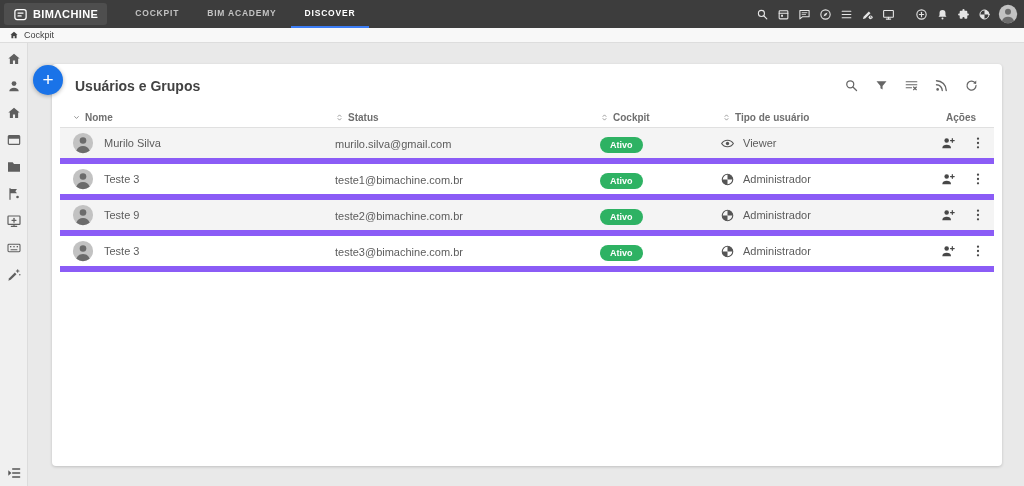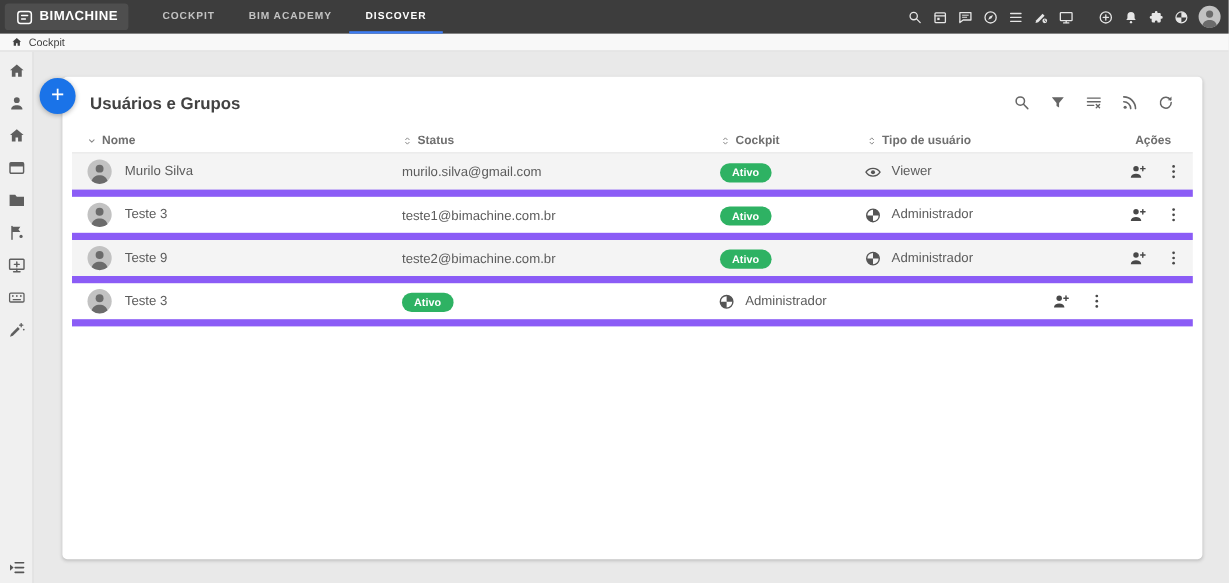--- a/index.html
+++ b/index.html
@@ -475,20 +475,23 @@
     <div class="cell-name">
       <span class="row-avatar">
                   <svg viewBox="0 0 24 24">
                     <circle cx="12" cy="12" r="11" fill="#c2c2c2"></circle>
                     <circle cx="12" cy="9.3" r="3.6" fill="#6b6b6b"></circle>
                     <path d="M4.8 20.5c.8-3.4 3.8-5.2 7.2-5.2s6.4 1.8 7.2 5.2a11 11 0 0 1-14.4 0z" fill="#6b6b6b"></path>
                   </svg>
                 </span>
       <span class="name-text">Teste 3</span>
     </div>
+    <div class="cell-email">
+      <span class="email-text">teste3@bimachine.com.br</span>
+    </div>
     <div class="cell-status">
       <span class="badge">Ativo</span>
     </div>
     <div class="cell-type">
       <span class="type-icon">
                   <svg viewBox="0 0 24 24" fill="none" stroke="currentColor" stroke-width="2" stroke-linecap="round" stroke-linejoin="round">
                     <circle cx="12" cy="12" r="8.4" stroke-width="1.8"></circle>
                     <path d="M12 3.6A8.4 8.4 0 0 1 20.4 12H12z" fill="currentColor" stroke="none"></path>
                     <path d="M12 12v8.4A8.4 8.4 0 0 1 3.6 12z" fill="currentColor" stroke="none"></path>
                   </svg>

